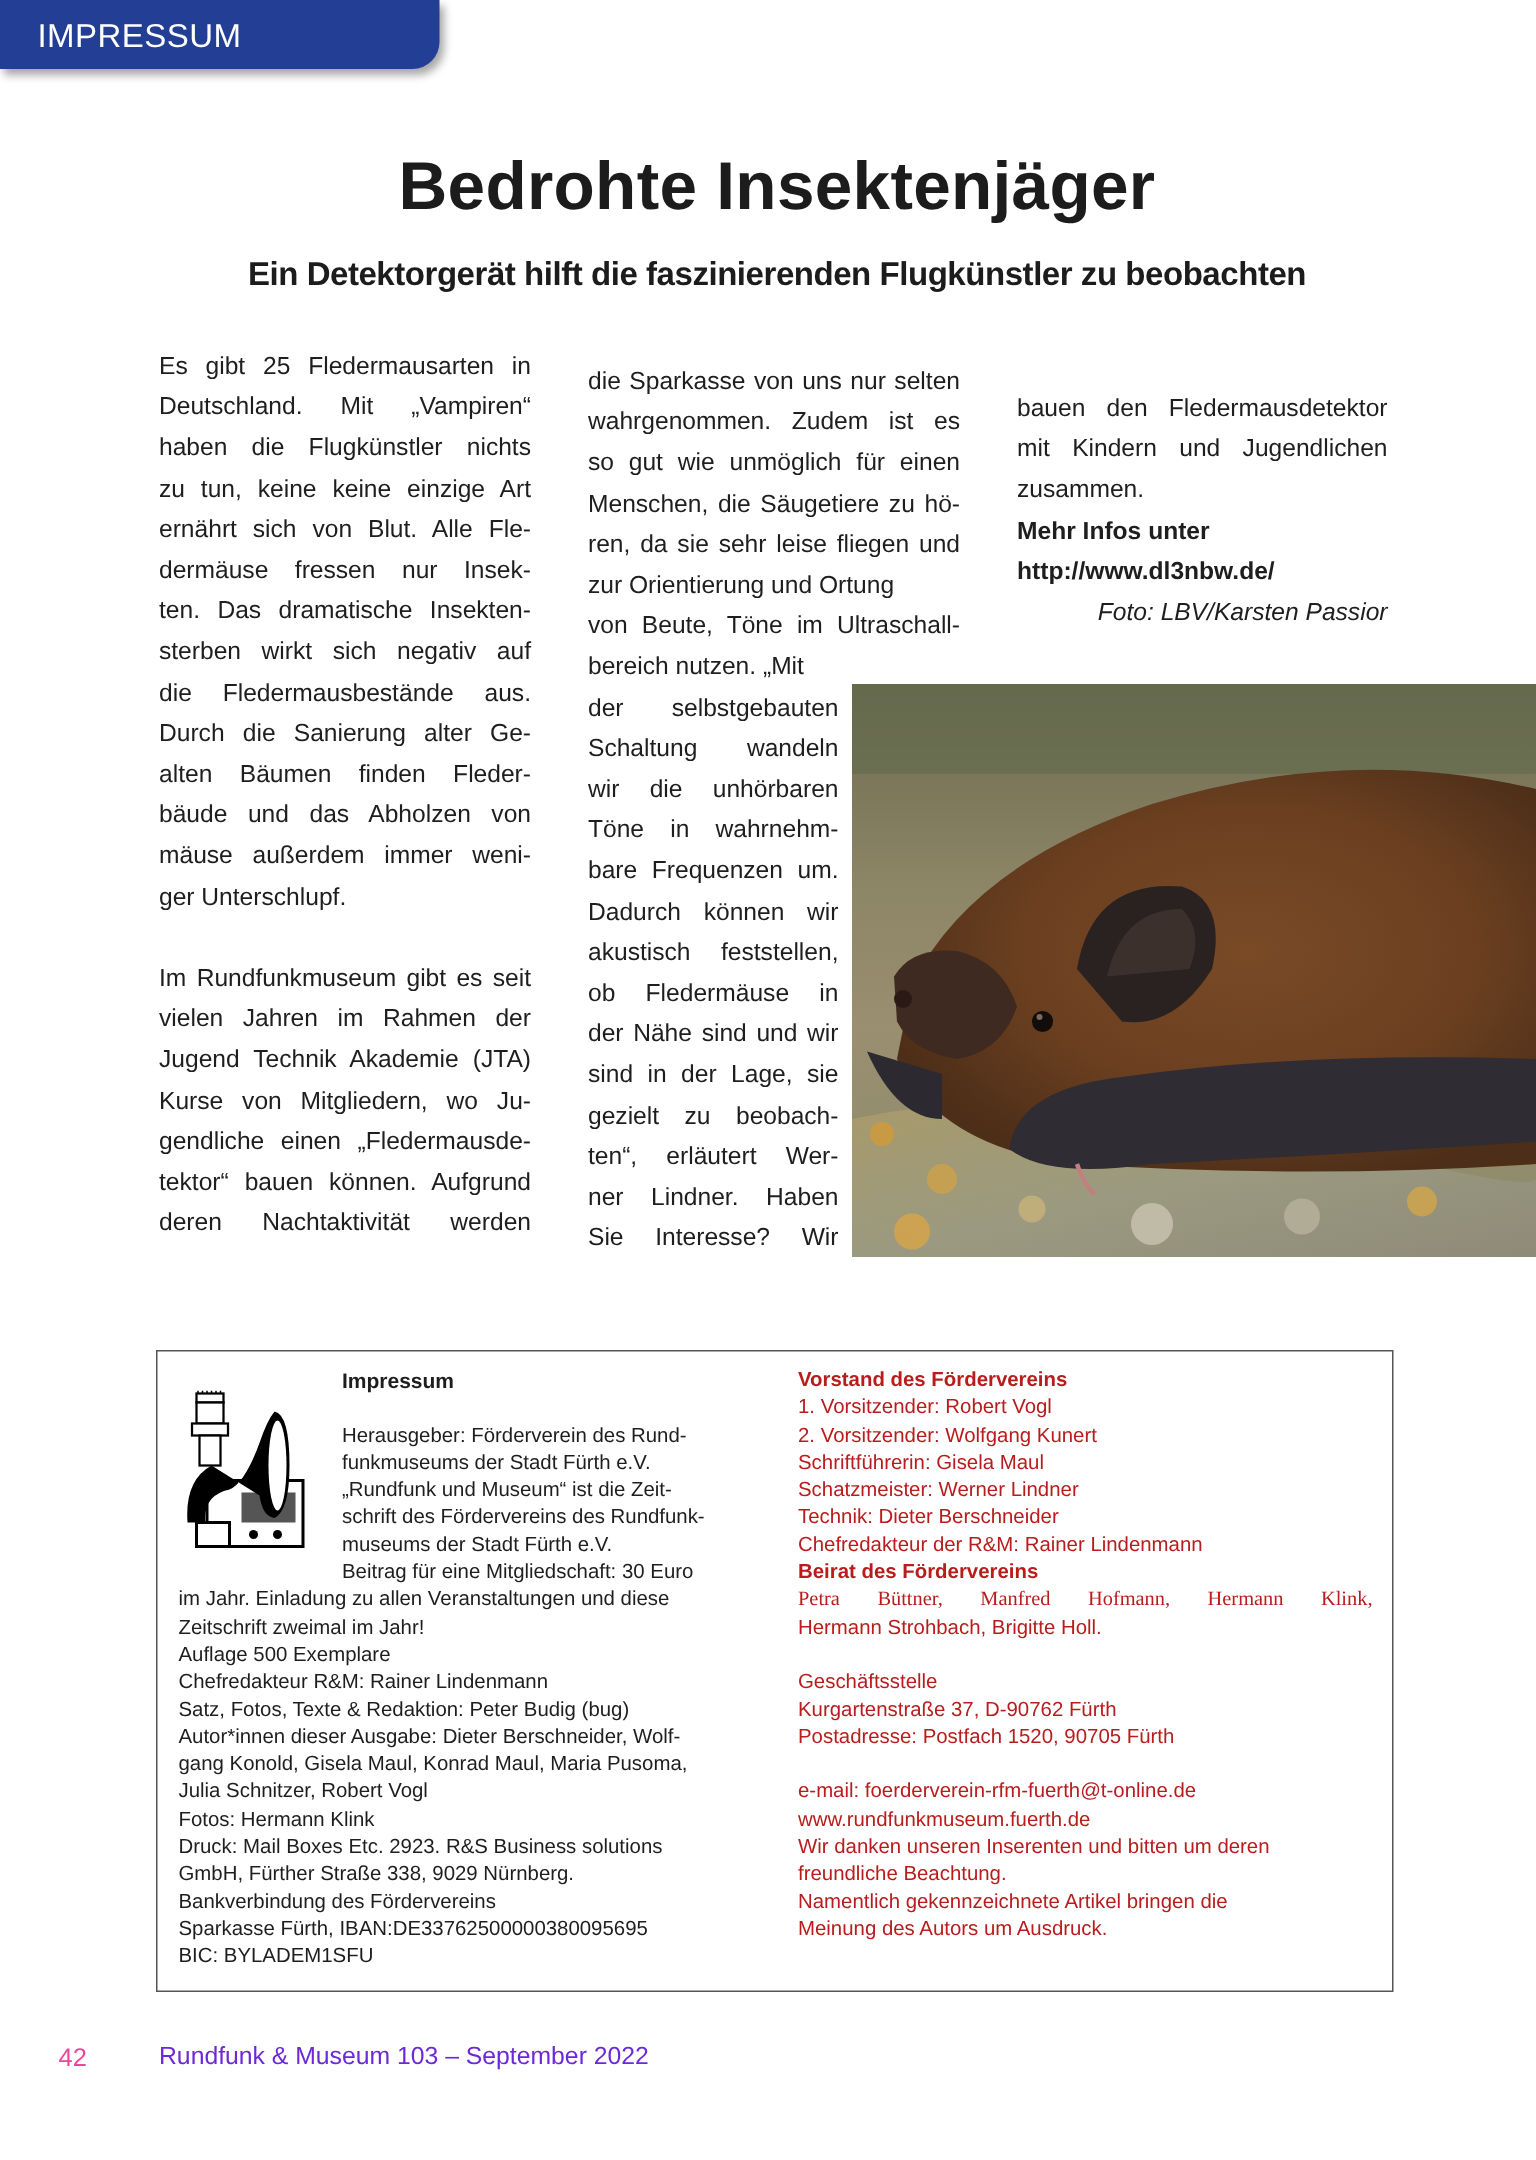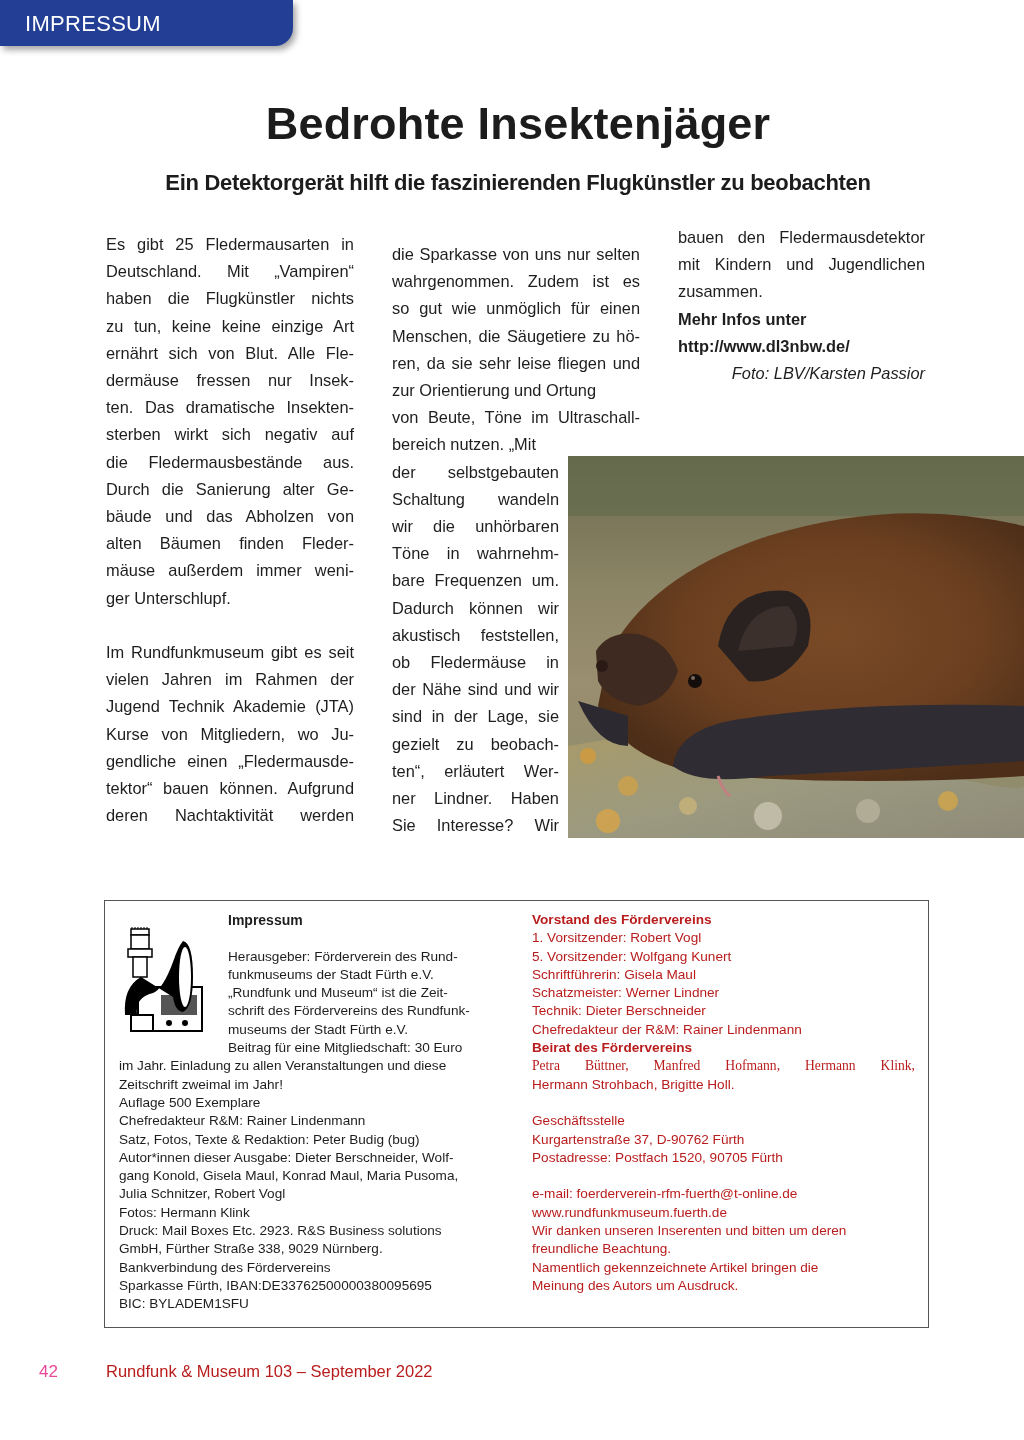--- a/index.html
+++ b/index.html
@@ -26,21 +26,21 @@
   }
 
   .col {
     position: absolute; font-size: 16.4px; line-height: 27.2px; text-align: justify; color: #1e1e1e;
   }
   .col p { margin: 0; }
   .col .line { display: block; text-align: justify; text-align-last: justify; white-space: nowrap; }
   .col .line.last { text-align-last: left; }
   .col1 { left: 106px; top: 231px; width: 248px; }
   .col2 { left: 392px; top: 241px; width: 248px; }
-  .col3 { left: 678px; top: 224px; width: 247px; }
+  .col3 { left: 678px; top: 259px; width: 247px; }
   .gap { height: 27.2px; }
   .bold { font-weight: bold; }
   .credit { font-style: italic; text-align: right; display: block; }
 
   .photo {
     position: absolute; left: 568px; top: 456px; width: 456px; height: 382px; overflow: hidden;
     background: #7c7a5c;
   }
   .photo svg { display: block; }
 
@@ -49,21 +49,21 @@
     border: 1.3px solid #555; background: #fff;
   }
   .imp-left { position: absolute; left: 14px; top: 10px; width: 400px; font-size: 13.6px; line-height: 18.3px; color: #1e1e1e; }
   .imp-left .indent { padding-left: 109px; }
   .imp-right { position: absolute; left: 427px; top: 10px; width: 383px; font-size: 13.6px; line-height: 18.3px; color: #b91c1c; }
   .imp-right .justified { text-align: justify; text-align-last: justify; font-family: Liberation Serif, serif; }
   .radio-icon { position: absolute; left: 18px; top: 26px; width: 82px; height: 108px; }
   .blank { height: 18.3px; }
 
   .footer-page { position: absolute; left: 39px; top: 1362px; font-size: 17px; font-weight: normal; color: #ec4899; }
-  .footer-issue { position: absolute; left: 106px; top: 1362px; font-size: 16.5px; color: #b91c1c; }
+  .footer-issue { position: absolute; left: 106px; top: 1362px; font-size: 16.5px; color: #6d28d9; }
 </style>
 </head>
 <body>
 
 <div class="section-tab">
   <span>IMPRESSUM</span>
 </div>
 
 <h1 class="title">Bedrohte Insektenjäger</h1>
 <h2 class="subtitle">Ein Detektorgerät hilft die faszinierenden Flugkünstler zu beobachten</h2>
@@ -73,22 +73,22 @@
     <span class="line">Es gibt 25 Fledermausarten in</span>
     <span class="line">Deutschland. Mit „Vampiren“</span>
     <span class="line">haben die Flugkünstler nichts</span>
     <span class="line">zu tun, keine keine einzige Art</span>
     <span class="line">ernährt sich von Blut. Alle Fle-</span>
     <span class="line">dermäuse fressen nur Insek-</span>
     <span class="line">ten. Das dramatische Insekten-</span>
     <span class="line">sterben wirkt sich negativ auf</span>
     <span class="line">die Fledermausbestände aus.</span>
     <span class="line">Durch die Sanierung alter Ge-</span>
+    <span class="line">alten Bäumen finden Fleder-</span>
     <span class="line">bäude und das Abholzen von</span>
-    <span class="line">alten Bäumen finden Fleder-</span>
     <span class="line">mäuse außerdem immer weni-</span>
     <span class="line last">ger Unterschlupf.</span>
   </p>
   <div class="gap"></div>
   <p>
     <span class="line">Im Rundfunkmuseum gibt es seit</span>
     <span class="line">vielen Jahren im Rahmen der</span>
     <span class="line">Jugend Technik Akademie (JTA)</span>
     <span class="line">Kurse von Mitgliedern, wo Ju-</span>
     <span class="line">gendliche einen „Fledermausde-</span>
@@ -217,21 +217,21 @@
     <div>Druck: Mail Boxes Etc. 2923. R&amp;S Business solutions</div>
     <div>GmbH, Fürther Straße 338, 9029 Nürnberg.</div>
     <div>Bankverbindung des Fördervereins</div>
     <div>Sparkasse Fürth, IBAN:DE33762500000380095695</div>
     <div>BIC: BYLADEM1SFU</div>
   </div>
 
   <div class="imp-right">
     <div class="bold">Vorstand des Fördervereins</div>
     <div>1. Vorsitzender: Robert Vogl</div>
-    <div>5. Vorsitzender: Wolfgang Kunert</div>
+    <div>2. Vorsitzender: Wolfgang Kunert</div>
     <div>Schriftführerin: Gisela Maul</div>
     <div>Schatzmeister: Werner Lindner</div>
     <div>Technik: Dieter Berschneider</div>
     <div>Chefredakteur der R&amp;M: Rainer Lindenmann</div>
     <div class="bold">Beirat des Fördervereins</div>
     <div class="justified">Petra Büttner, Manfred Hofmann, Hermann Klink,</div>
     <div>Hermann Strohbach, Brigitte Holl.</div>
     <div class="blank"></div>
     <div>Geschäftsstelle</div>
     <div>Kurgartenstraße 37, D-90762 Fürth</div>

